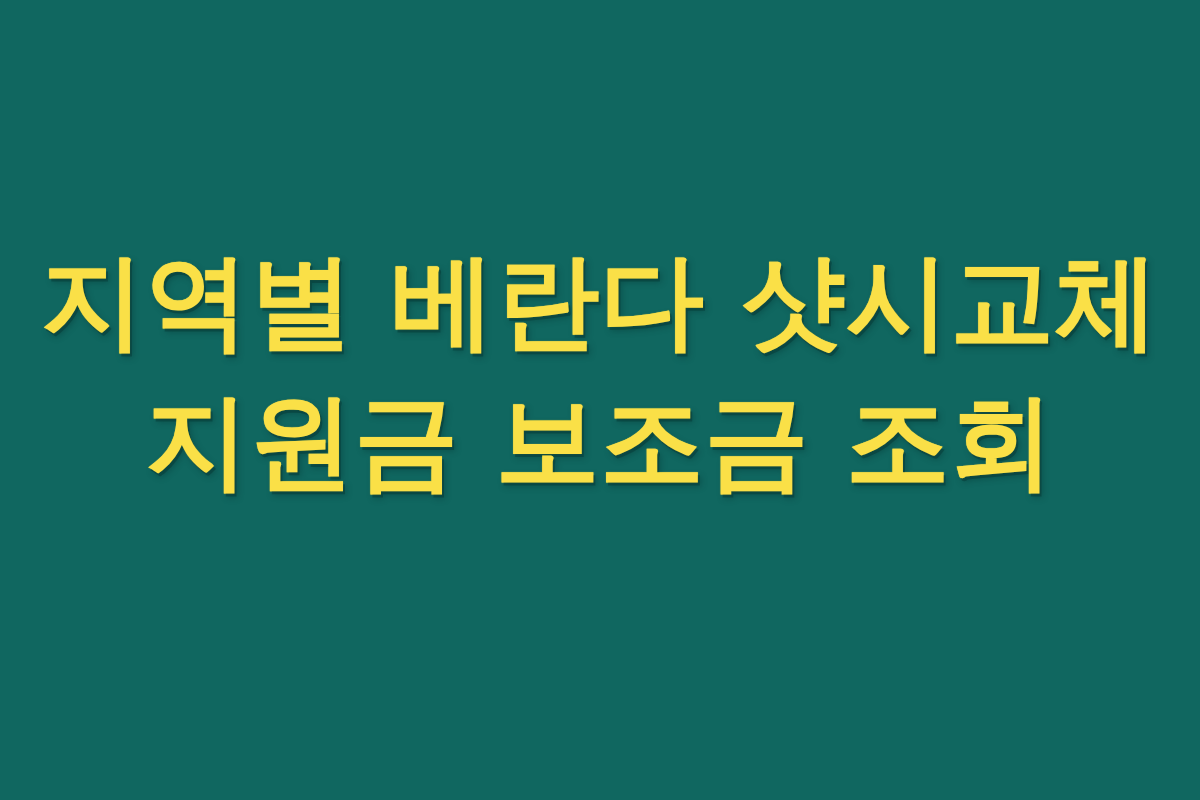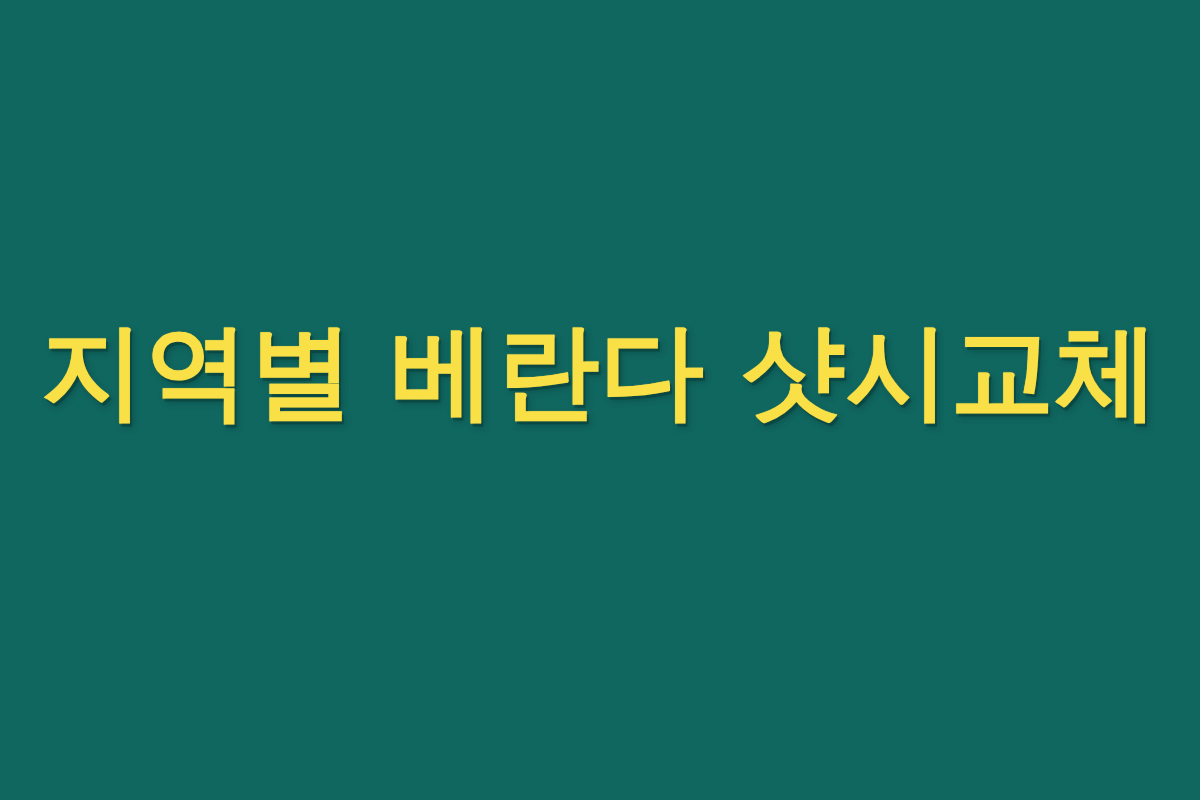--- a/index.html
+++ b/index.html
@@ -66,16 +66,17 @@
 </style>
 </head>
 <body>
 
 <div id="banner">
 
   <div id="headline">
 
     <span class="headline-line line-1">지역별 베란다 샷시교체</span>
 
+    <span class="headline-line line-2">지원금 보조금 조회</span>
 
   </div>
 
 </div>
 
 </body></html>

